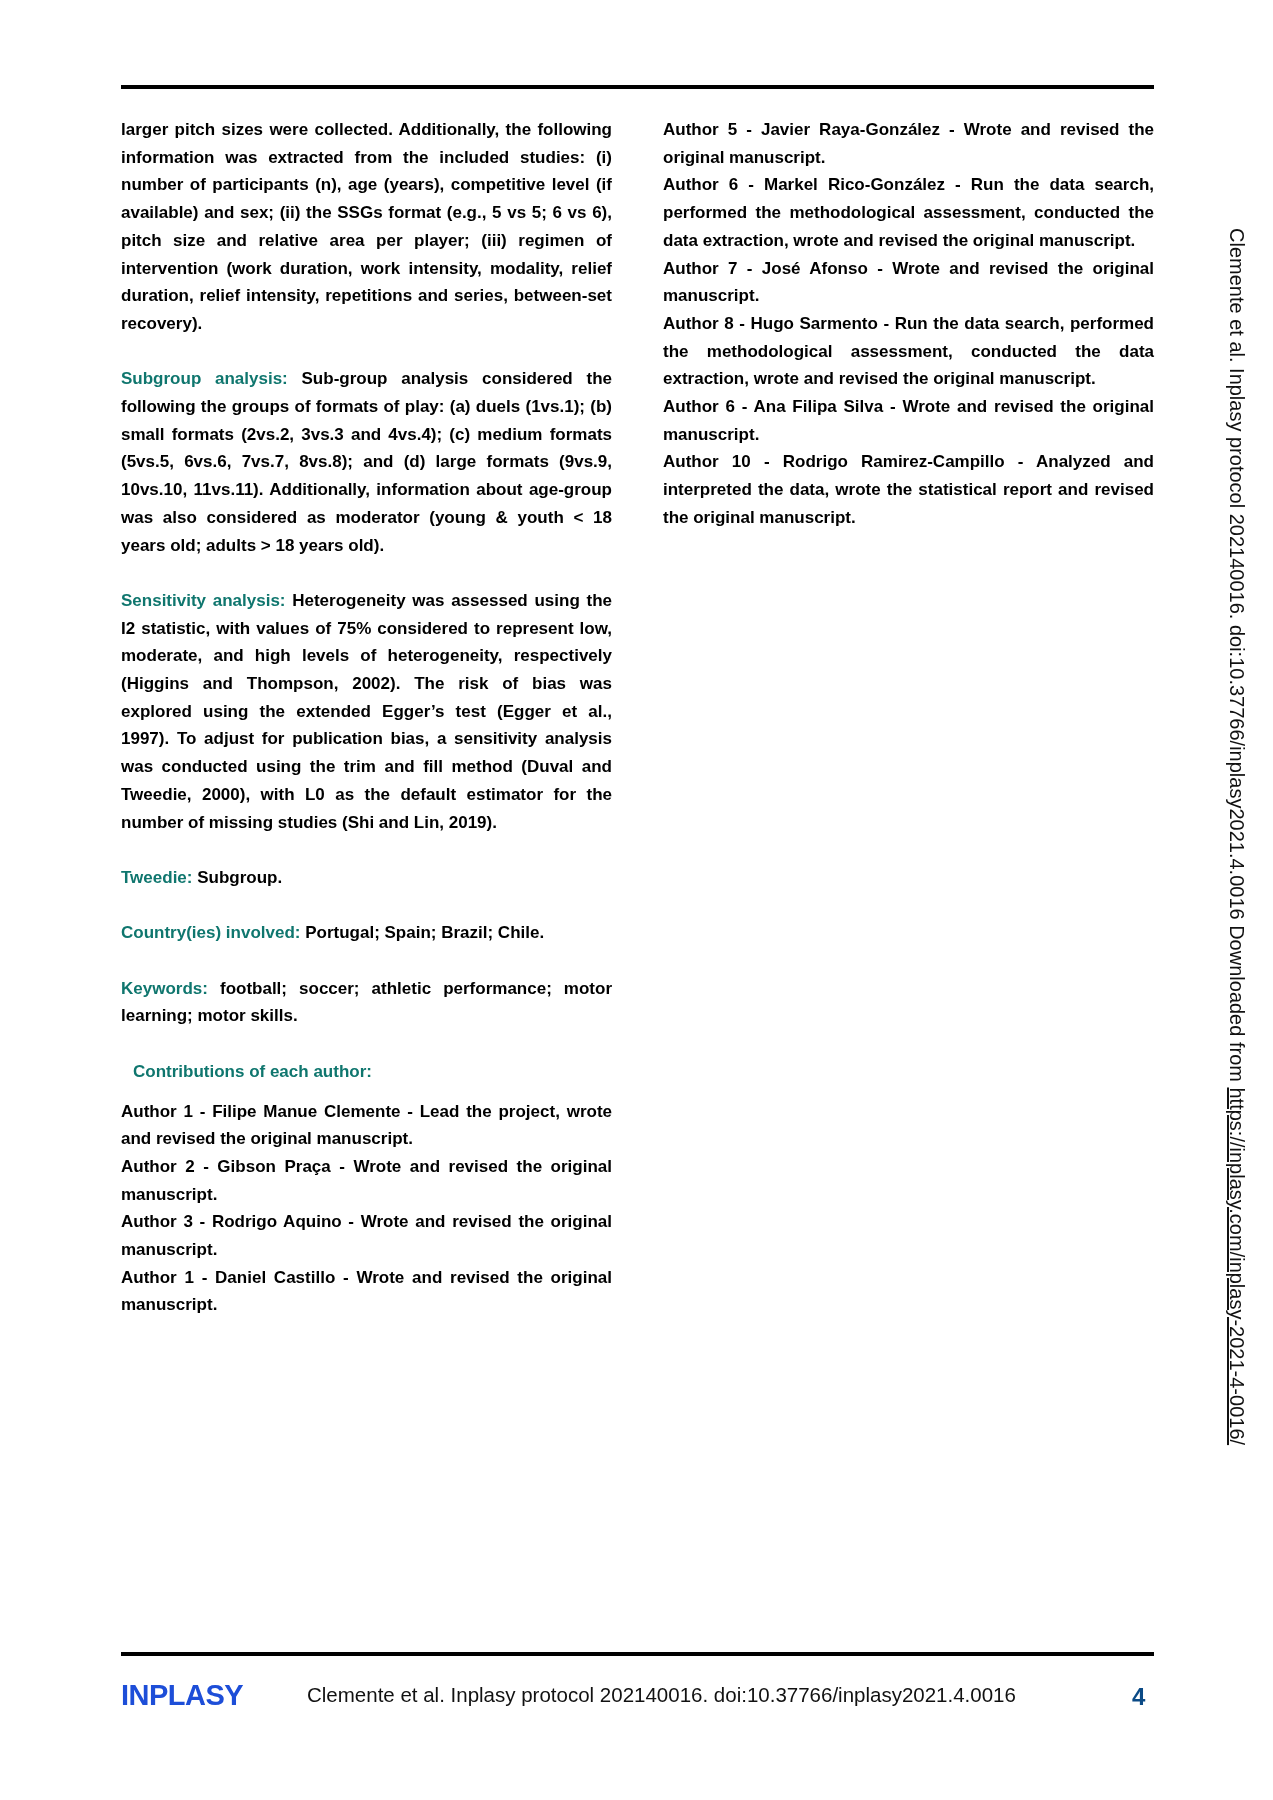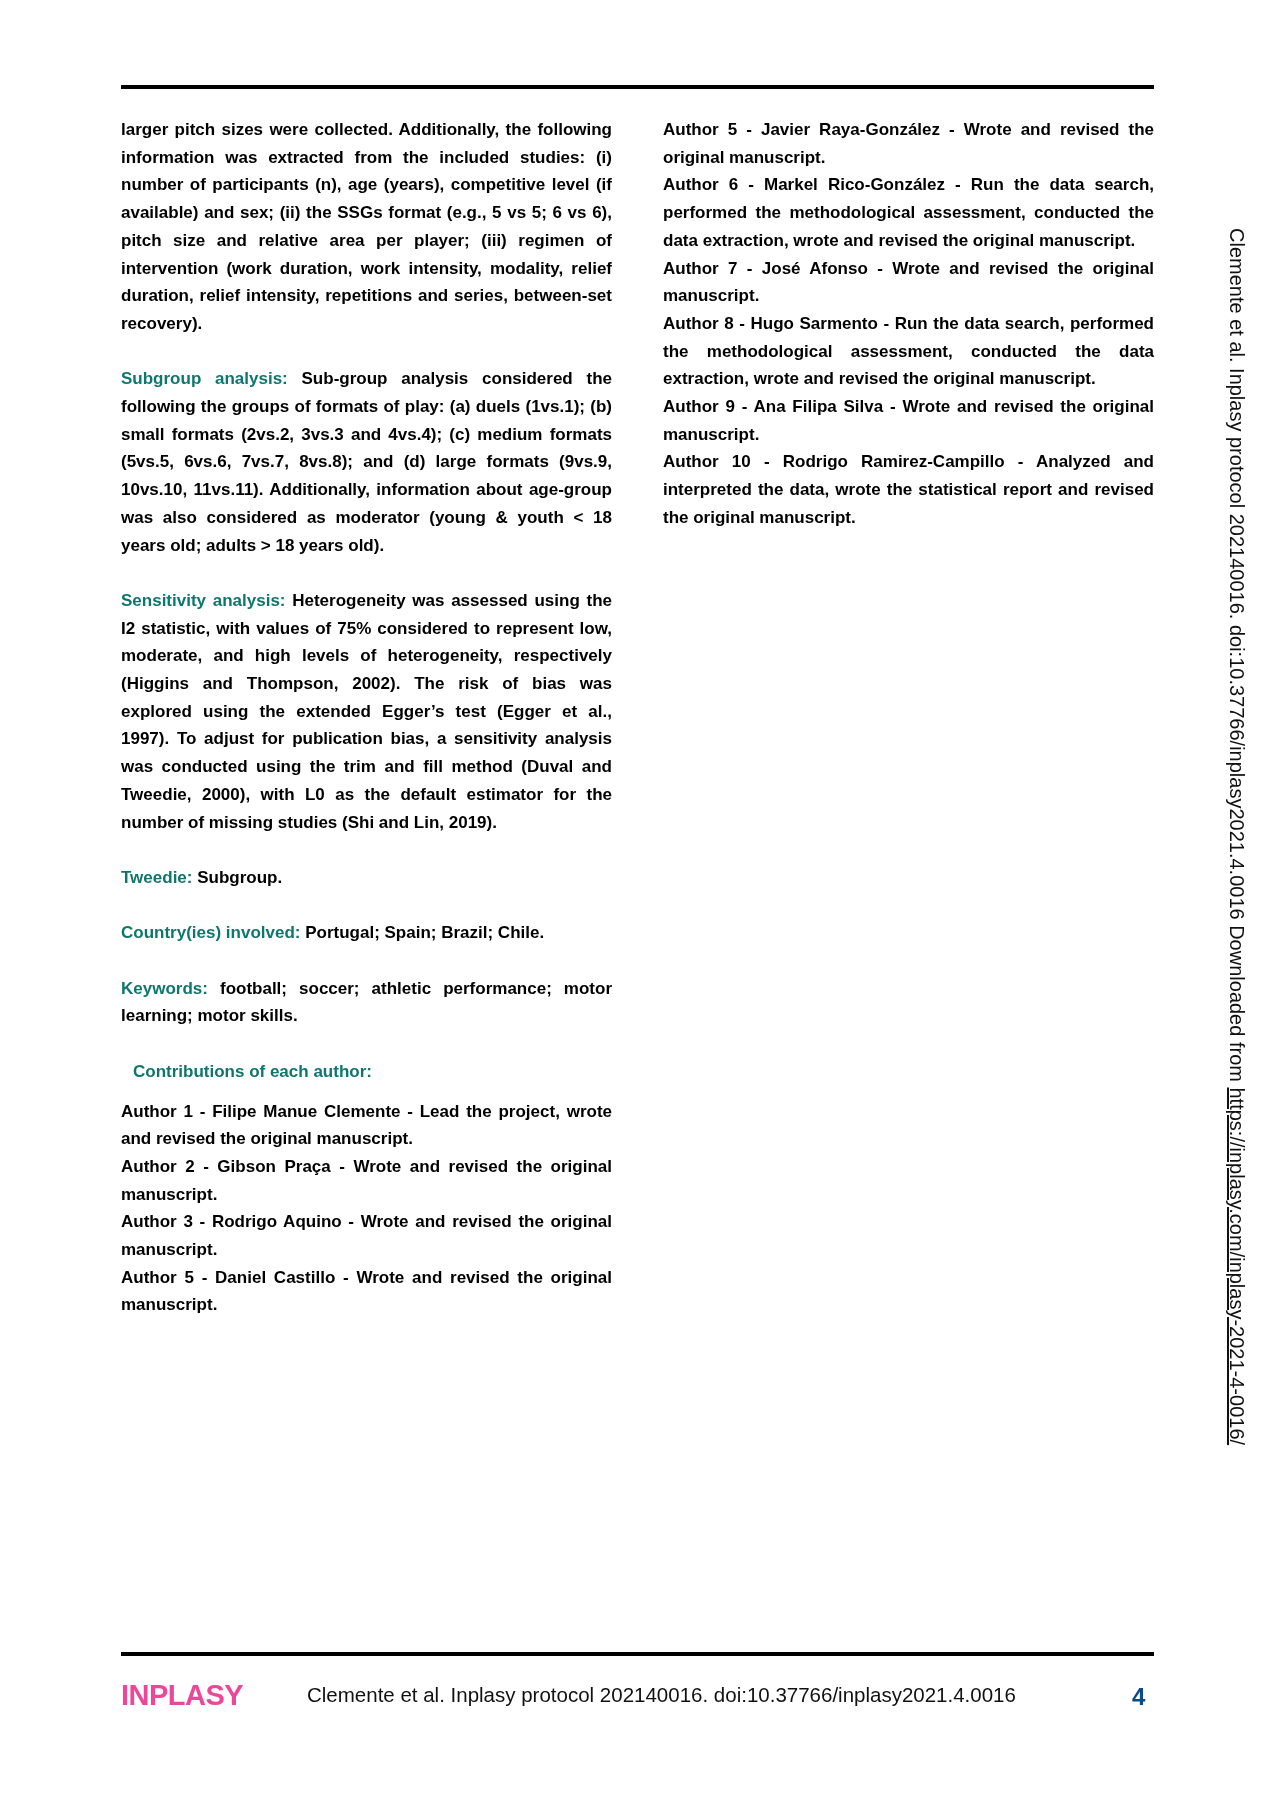--- a/index.html
+++ b/index.html
@@ -43,21 +43,21 @@
     .label { color: #0f766e; }
 
     .author-entry { margin: 0; }
 
     .footer-brand {
       position: absolute;
       left: 121px;
       top: 1679px;
       font-size: 29px;
       font-weight: bold;
-      color: #ec4899;
+      color: #1d4ed8;
       letter-spacing: -0.5px;
     }
     .footer-citation {
       position: absolute;
       left: 307px;
       top: 1683px;
       font-size: 20.5px;
       color: #111111;
     }
     .footer-page {
@@ -110,30 +110,30 @@
 
   <p class="para">
     <span class="label">Keywords:</span><span> football; soccer; athletic performance; motor learning; motor skills.</span>
   </p>
 
   <div>
     <p class="para tight label">Contributions of each author:</p>
     <p class="author-entry">Author 1 - Filipe Manue Clemente - Lead the project, wrote and revised the original manuscript.</p>
     <p class="author-entry">Author 2 - Gibson Praça - Wrote and revised the original manuscript.</p>
     <p class="author-entry">Author 3 - Rodrigo Aquino - Wrote and revised the original manuscript.</p>
-    <p class="author-entry">Author 5 - Daniel Castillo - Wrote and revised the original manuscript.</p>
+    <p class="author-entry">Author 1 - Daniel Castillo - Wrote and revised the original manuscript.</p>
   </div>
 </div>
 
 <div class="column col-right">
   <p class="author-entry">Author 5 - Javier Raya-González - Wrote and revised the original manuscript.</p>
   <p class="author-entry">Author 6 - Markel Rico-González - Run the data search, performed the methodological assessment, conducted the data extraction, wrote and revised the original manuscript.</p>
   <p class="author-entry">Author 7 - José Afonso - Wrote and revised the original manuscript.</p>
   <p class="author-entry">Author 8 - Hugo Sarmento - Run the data search, performed the methodological assessment, conducted the data extraction, wrote and revised the original manuscript.</p>
-  <p class="author-entry">Author 9 - Ana Filipa Silva - Wrote and revised the original manuscript.</p>
+  <p class="author-entry">Author 6 - Ana Filipa Silva - Wrote and revised the original manuscript.</p>
   <p class="author-entry">Author 10 - Rodrigo Ramirez-Campillo - Analyzed and interpreted the data, wrote the statistical report and revised the original manuscript.</p>
 </div>
 
 <div class="side-note">
   <span>Clemente et al. Inplasy protocol 202140016. doi:10.37766/inplasy2021.4.0016 Downloaded from </span><span class="link">https://inplasy.com/inplasy-2021-4-0016/</span>
 </div>
 
 <div class="rule rule-bottom"></div>
 
 <div class="footer-brand">INPLASY</div>

